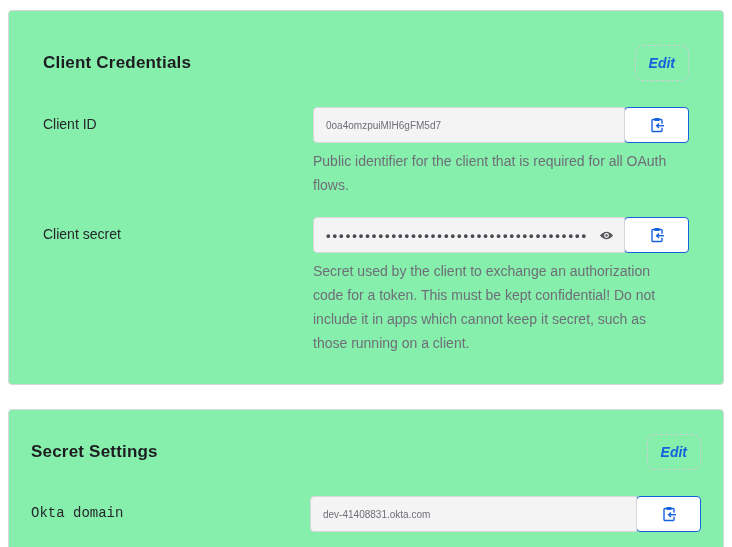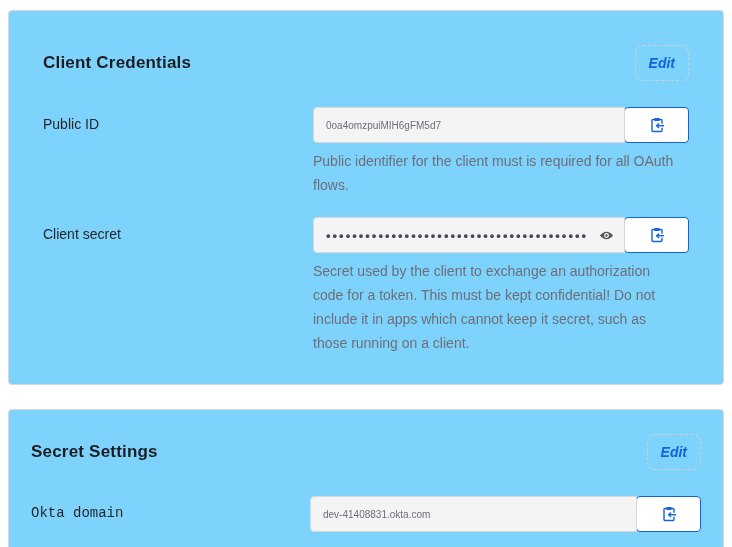--- a/index.html
+++ b/index.html
@@ -4,21 +4,21 @@
 <style>
   * { box-sizing: border-box; margin: 0; padding: 0; }
   html, body {
     width: 732px; height: 547px;
     background: #ffffff;
     overflow: hidden;
     font-family: "Liberation Sans", sans-serif;
   }
   .panel {
     margin: 0 8px;
-    background: #7dd3fc;
+    background: #86efac;
     border: 1px solid #d7d7dc;
     border-radius: 4px;
   }
   .panel-cc {
     margin-top: 10px;
     padding: 34px 34px 29px 34px;
   }
   .panel-gs {
     margin-top: 24px;
     padding: 24px 22px 0 22px;
@@ -130,39 +130,39 @@
 </head>
 <body>
 
 <section class="panel panel-cc">
   <div class="panel-header">
     <h2 class="panel-title">Client Credentials</h2>
     <a class="edit-link">Edit</a>
   </div>
 
   <div class="row">
-    <div class="row-label">Public ID</div>
+    <div class="row-label">Client ID</div>
     <div class="field-col">
       <div class="field-group">
         <div class="value-box">
           <span class="value-text">0oa4omzpuiMIH6gFM5d7</span>
         </div>
         <button class="copy-btn">
           <span style="display:flex;">
             <svg width="16" height="16" viewBox="0 0 16 16">
               <rect x="3" y="2.5" width="10" height="12" rx="1" fill="none" stroke="#1662dd" stroke-width="1.4"></rect>
               <rect x="5.5" y="1" width="5" height="3" rx="0.6" fill="#1662dd"></rect>
               <line x1="6" y1="8.7" x2="15.5" y2="8.7" stroke="#ffffff" stroke-width="4"></line>
               <line x1="8" y1="8.7" x2="15" y2="8.7" stroke="#1662dd" stroke-width="1.4"></line>
               <polyline points="10,6.4 7.6,8.7 10,11" fill="none" stroke="#1662dd" stroke-width="1.4"></polyline>
             </svg>
           </span>
         </button>
       </div>
-      <p class="helper helper-clientid">Public identifier for the client must is required for all OAuth flows.</p>
+      <p class="helper helper-clientid">Public identifier for the client that is required for all OAuth flows.</p>
     </div>
   </div>
 
   <div class="row">
     <div class="row-label">Client secret</div>
     <div class="field-col">
       <div class="field-group">
         <div class="value-box">
           <span class="value-dots">••••••••••••••••••••••••••••••••••••••••</span>
           <button class="eye-btn">

